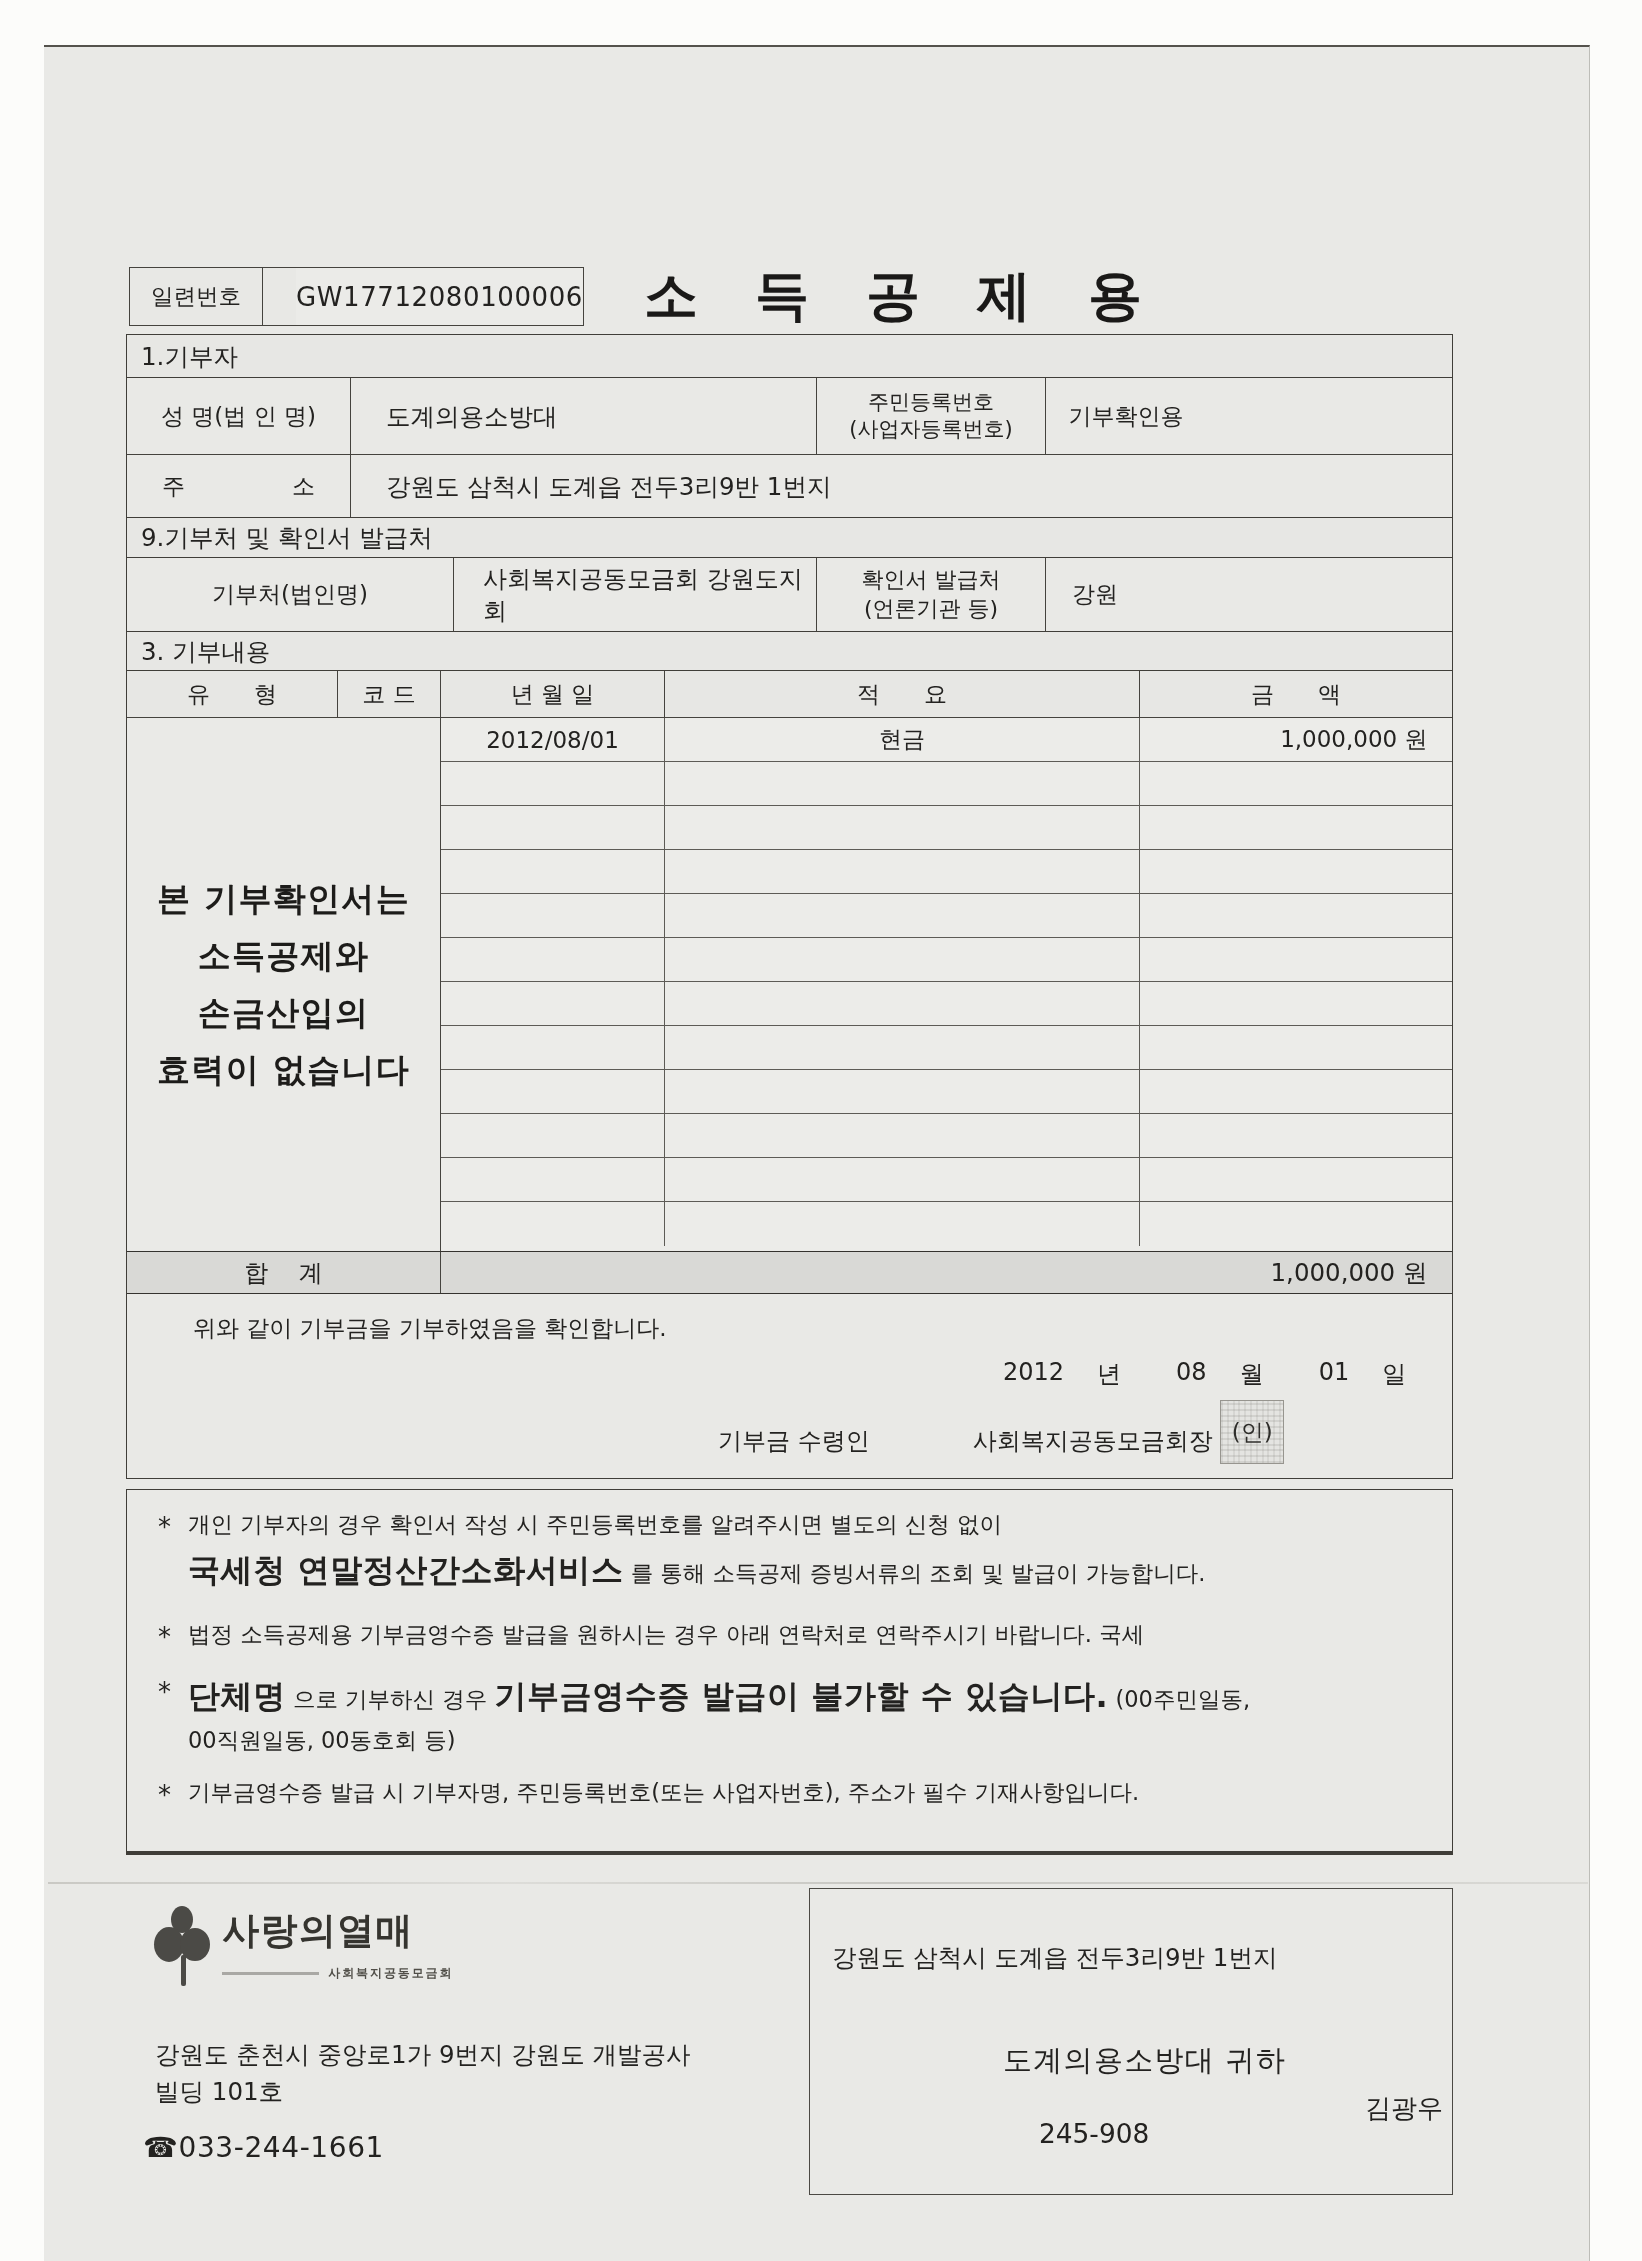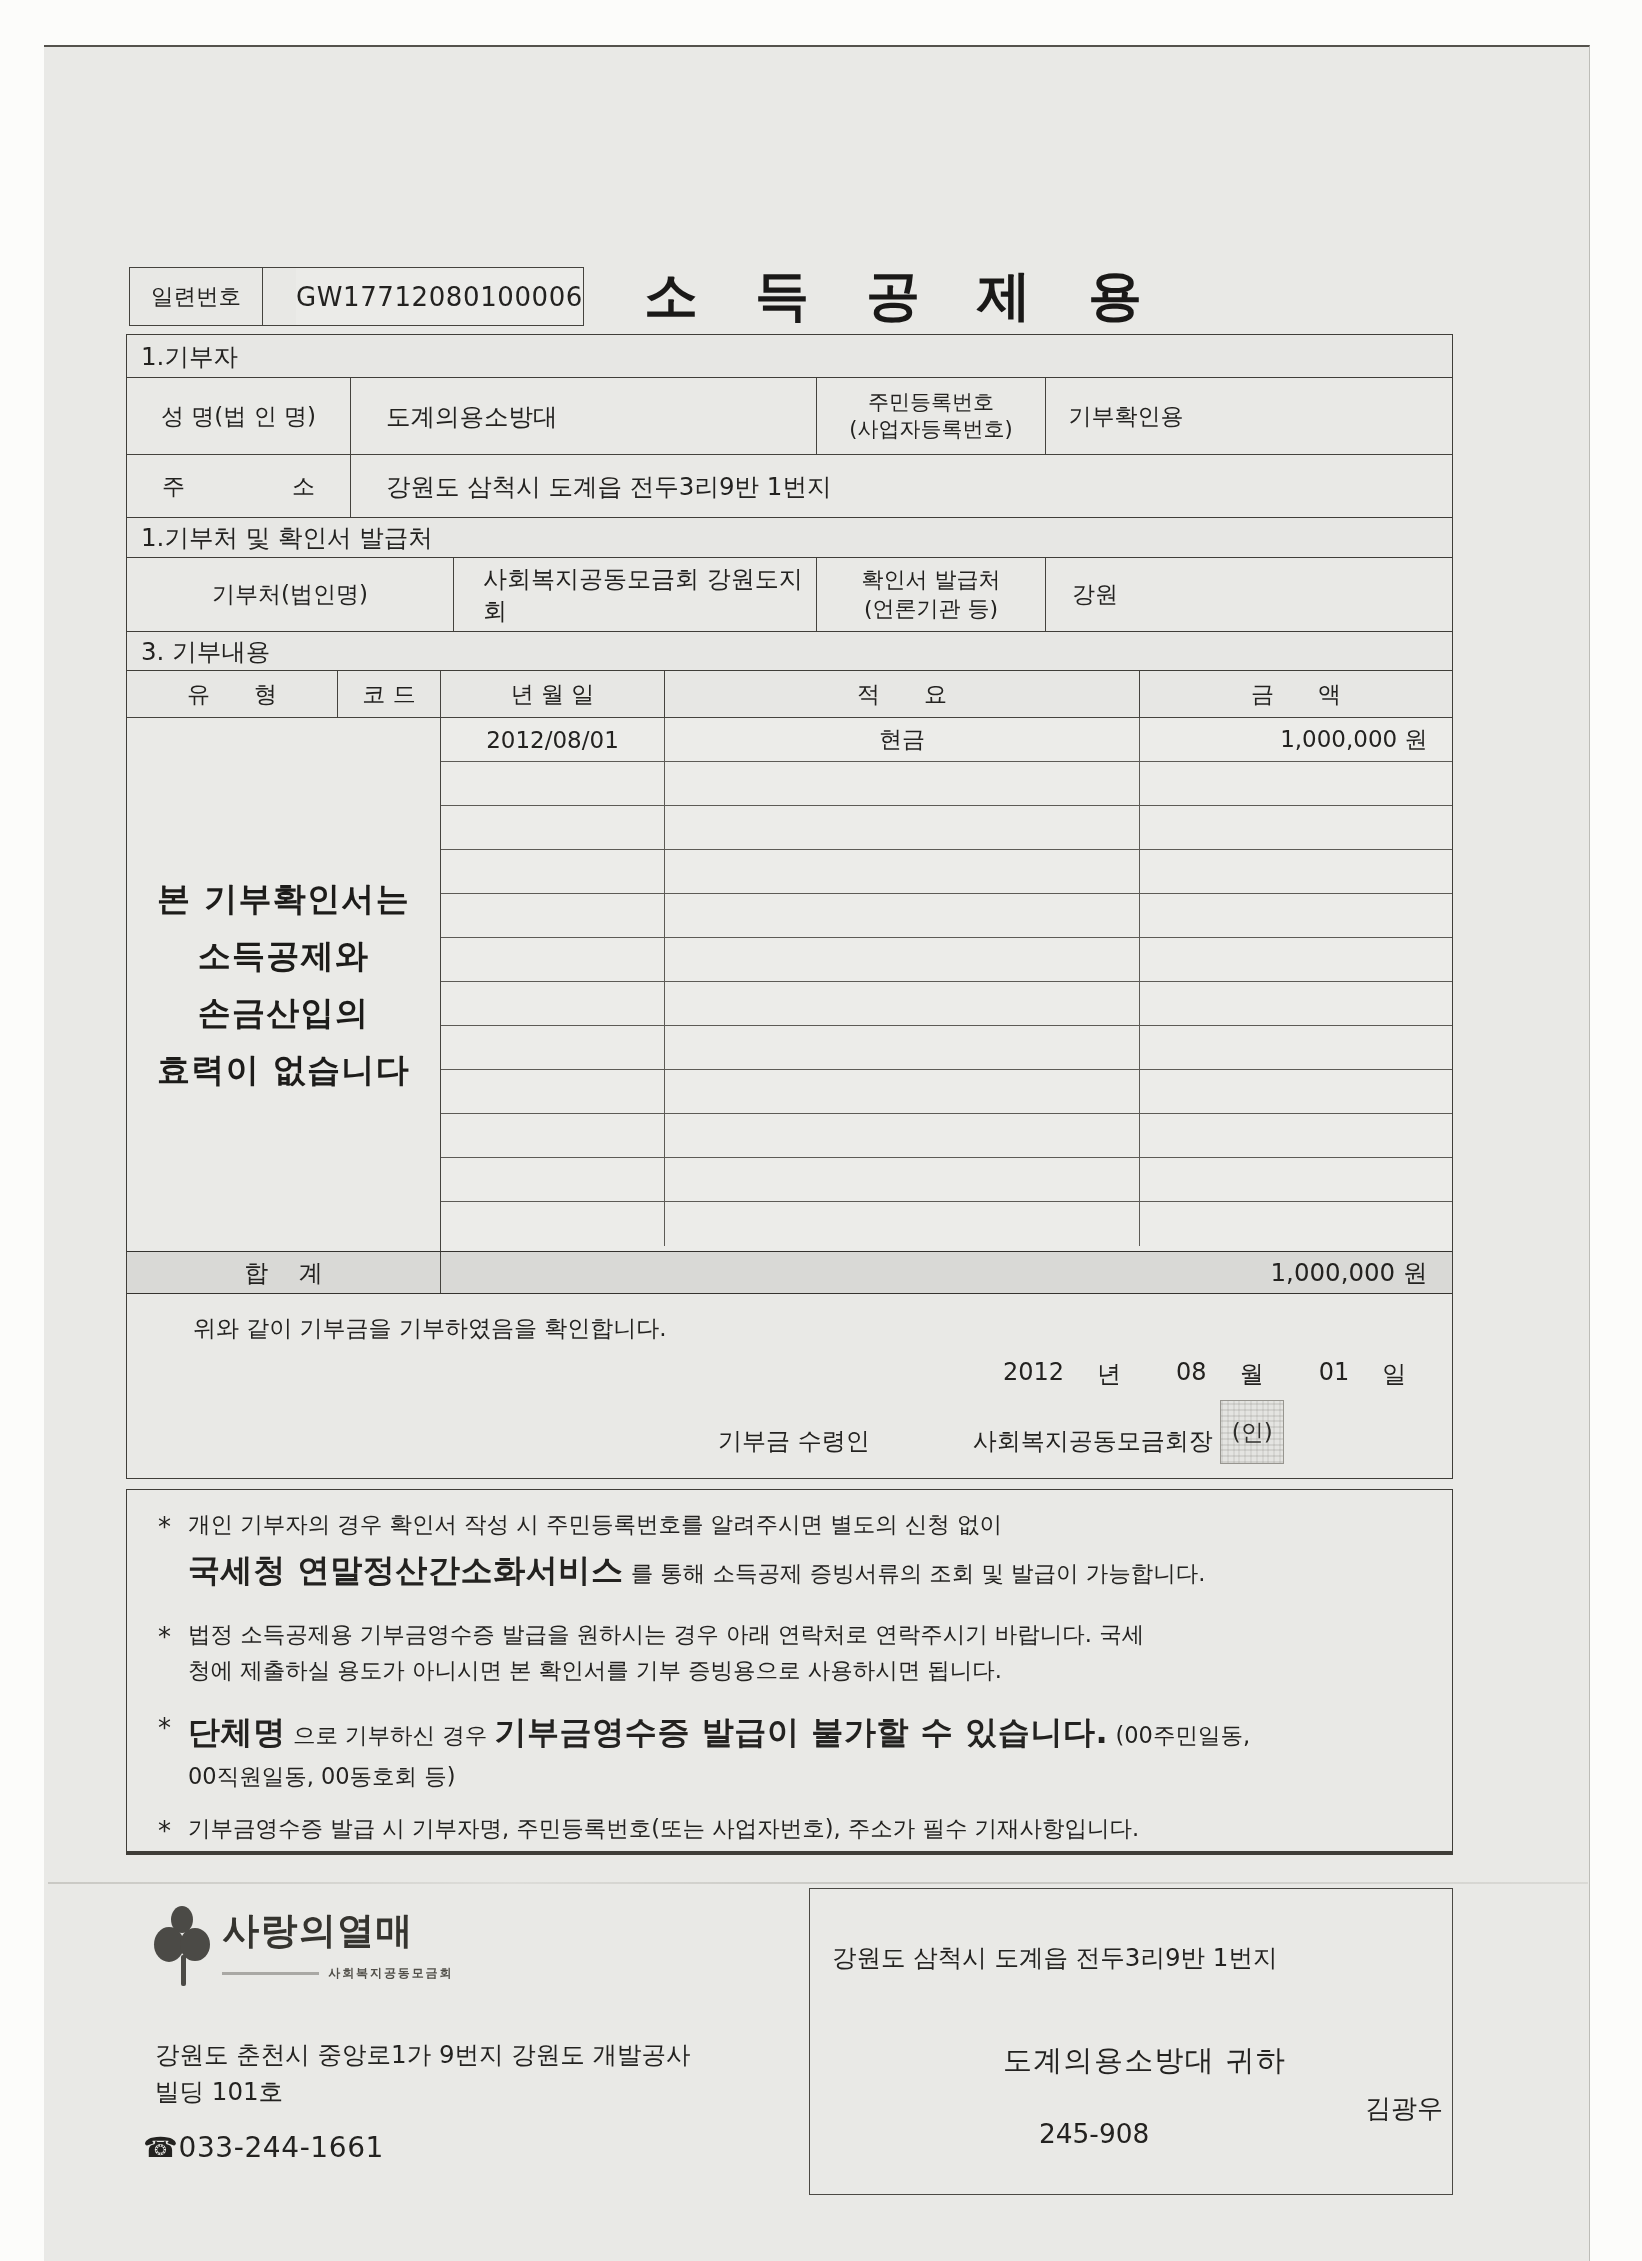--- a/index.html
+++ b/index.html
@@ -142,21 +142,21 @@
     </div>
 
     <div class="row-addr">
       <div class="cell ca1">
         <span>주</span>
         <span>소</span>
       </div>
       <div class="cell ca2">강원도 삼척시 도계읍 전두3리9반 1번지</div>
     </div>
 
-    <div class="band band2">1.기부처 및 확인서 발급처</div>
+    <div class="band band2">9.기부처 및 확인서 발급처</div>
 
     <div class="row-org">
       <div class="cell co1">기부처(법인명)</div>
       <div class="cell co2">사회복지공동모금회 강원도지회</div>
       <div class="cell co3">
         <span>확인서 발급처</span>
         <span>(언론기관 등)</span>
       </div>
       <div class="cell co4">강원</div>
     </div>
@@ -273,21 +273,20 @@
     <div class="note mb1">
       <span class="star">*</span>
       <div>개인 기부자의 경우 확인서 작성 시 주민등록번호를 알려주시면 별도의 신청 없이</div>
       <div class="n1-line2">
         <span class="note-big">국세청 연말정산간소화서비스</span><span> 를 통해 소득공제 증빙서류의 조회 및 발급이 가능합니다.</span>
       </div>
     </div>
     <div class="note mb2">
       <span class="star">*</span>
       <div>법정 소득공제용 기부금영수증 발급을 원하시는 경우 아래 연락처로 연락주시기 바랍니다. 국세</div>
-      <div>청에 제출하실 용도가 아니시면 본 확인서를 기부 증빙용으로 사용하시면 됩니다.</div>
     </div>
     <div class="note mb3">
       <span class="star">*</span>
       <div>
         <span class="note-big">단체명</span><span> 으로 기부하신 경우 </span><span class="note-big">기부금영수증 발급이 불가할 수 있습니다.</span><span>  (00주민일동,</span>
       </div>
       <div>00직원일동, 00동호회 등)</div>
     </div>
     <div class="note">
       <span class="star">*</span>

